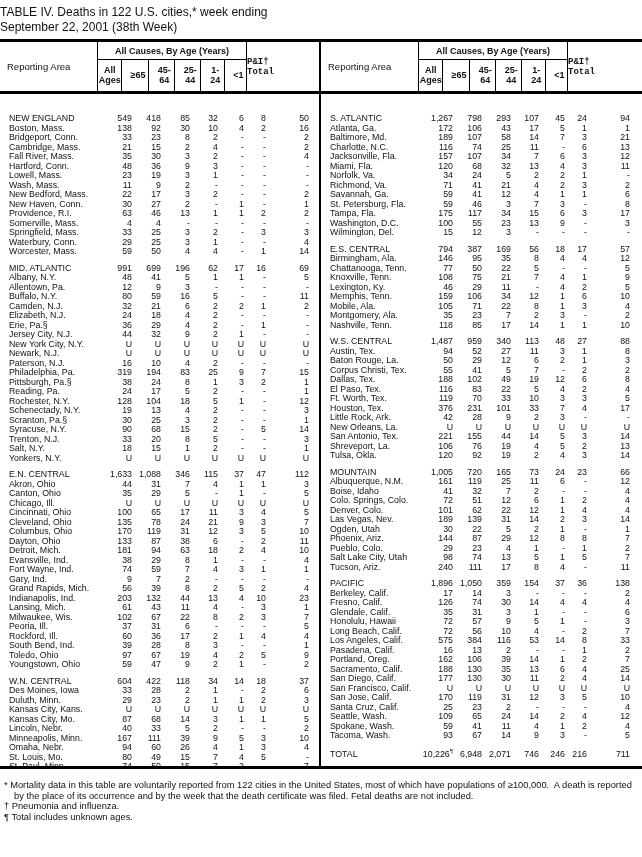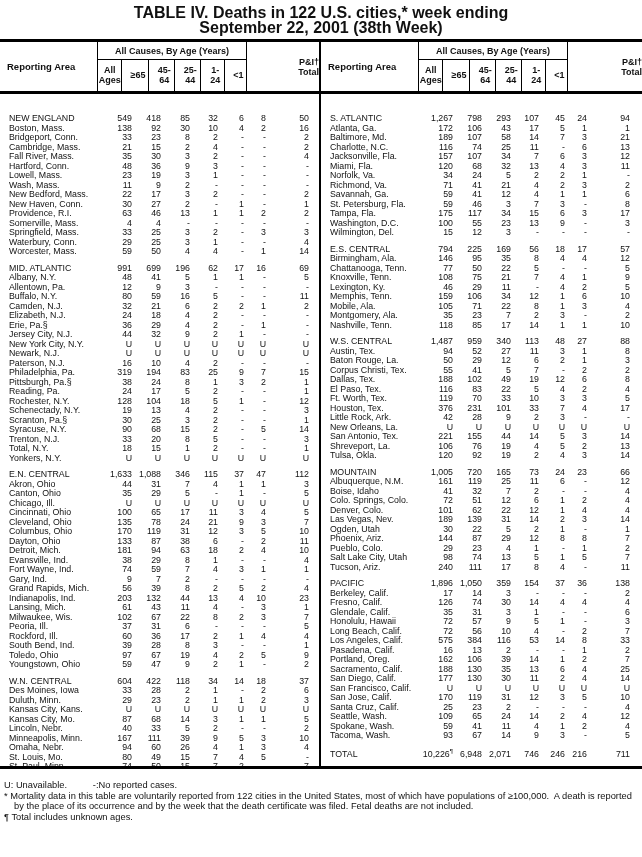--- a/index.html
+++ b/index.html
@@ -1,36 +1,36 @@
 <!DOCTYPE html>
 <html><head>
 <meta charset="utf-8">
 <style>
   html,body{margin:0;padding:0;background:#fff;overflow:hidden;}
   body{width:642px;height:857px;font-family:"Liberation Sans","DejaVu Sans",sans-serif;color:#111;
        -webkit-font-smoothing:antialiased;}
   .page{width:642px;}
-  .title{ text-align:center;font-weight:bold;font-size:16px;line-height:15px;margin-top:5px;}
+  .title{ font-weight:normal;font-size:12px;line-height:15px;margin-top:5px;}
   .table-area{display:flex;margin-top:4px;border-top:3px solid #000;border-bottom:3px solid #000;}
   .half{width:321px;box-sizing:border-box;}
   .half.left{border-right:2px solid #000;}
   .half-header{display:flex;height:52px;border-bottom:3px solid #000;box-sizing:border-box;}
-  .rep-cell{width:97px;display:flex;align-items:center;padding-left:7px;font-weight:bold;
+  .rep-cell{width:97px;display:flex;align-items:center;padding-left:7px;font-weight:normal;
             font-size:9.5px;box-sizing:border-box;}
   .age-block{width:150px;border-left:1.5px solid #000;border-right:1.5px solid #000;display:flex;
              flex-direction:column;box-sizing:border-box;}
   .age-title{font-weight:bold;font-size:9px;text-align:center;border-bottom:1.5px solid #000;
              padding:4px 0 3px;}
   .age-cols{display:flex;flex:1;gap:6px;}
   .age-col{display:flex;align-items:center;justify-content:center;text-align:center;font-weight:bold;
            font-size:9px;line-height:9.5px;border-right:1.5px solid #000;box-sizing:border-box;}
   .age-col:last-child{border-right:none;}
   .ac0{width:35px}.ac1{width:29px}.ac2{width:29px}.ac3{width:28px}.ac4{width:26px}.ac5{width:22px}
-  .pi-cell{flex:1;display:flex;flex-direction:column;align-items:flex-end;justify-content:center;
-           font-weight:bold;font-size:9px;line-height:10px;}
+  .pi-cell{flex:1;display:flex;flex-direction:column;align-items:flex-start;justify-content:center;
+           font-weight:bold;font-size:9px;line-height:10px;font-family:Liberation Mono, monospace;}
   .tbody{height:672px;padding-top:20px;box-sizing:border-box;overflow:hidden;}
   .row{display:flex;height:9.5px;line-height:9.5px;font-size:8.8px;white-space:nowrap;}
   .c{box-sizing:border-box;}
   .area{width:97px;padding-left:9px;overflow:hidden;}
   .n{text-align:right;}
   .col0{width:35px}.col1{width:29px}.col2{width:29px}.col3{width:28px}.col4{width:26px}
   .col5{width:22px}.col6{width:53px;padding-right:10px}
   .gap{height:7px;}
   .total-row{height:14px;line-height:14px;margin-top:6px;}
   sup{font-size:6px;vertical-align:super;line-height:0;}
@@ -403,21 +403,21 @@
             <div class="c area">Trenton, N.J.</div>
             <div class="c n col0">33</div>
             <div class="c n col1">20</div>
             <div class="c n col2">8</div>
             <div class="c n col3">5</div>
             <div class="c n col4">-</div>
             <div class="c n col5">-</div>
             <div class="c n col6">3</div>
           </div>
           <div class="row">
-            <div class="c area">Total, N.Y.</div>
+            <div class="c area">Salt, N.Y.</div>
             <div class="c n col0">18</div>
             <div class="c n col1">15</div>
             <div class="c n col2">1</div>
             <div class="c n col3">2</div>
             <div class="c n col4">-</div>
             <div class="c n col5">-</div>
             <div class="c n col6">1</div>
           </div>
           <div class="row">
             <div class="c area">Yonkers, N.Y.</div>
@@ -901,21 +901,21 @@
             <div class="c n col2">3</div>
             <div class="c n col3">-</div>
             <div class="c n col4">-</div>
             <div class="c n col5">-</div>
             <div class="c n col6">-</div>
           </div>
           <div class="gap"></div>
           <div class="row">
             <div class="c area">E.S. CENTRAL</div>
             <div class="c n col0">794</div>
-            <div class="c n col1">225</div>
+            <div class="c n col1">387</div>
             <div class="c n col2">169</div>
             <div class="c n col3">56</div>
             <div class="c n col4">18</div>
             <div class="c n col5">17</div>
             <div class="c n col6">57</div>
           </div>
           <div class="row">
             <div class="c area">Birmingham, Ala.</div>
             <div class="c n col0">146</div>
             <div class="c n col1">95</div>
@@ -1417,17 +1417,17 @@
             <div class="c n col4">246</div>
             <div class="c n col5">216</div>
             <div class="c n col6">711</div>
           </div>
         </div>
     </div>
 
   </div>
 
   <div class="footnotes">
-    <div class="fn">U: Unavailable.          -:No reported cases.</div>
     <div class="fn">* Mortality data in this table are voluntarily reported from 122 cities in the United States, most of which have populations of ≥100,000.  A death is reported by the place of its occurrence and by the week that the death certificate was filed. Fetal deaths are not included.</div>
+    <div class="fn">† Pneumonia and influenza.</div>
     <div class="fn">¶ Total includes unknown ages.</div>
   </div>
 </div>
 
 </body></html>

